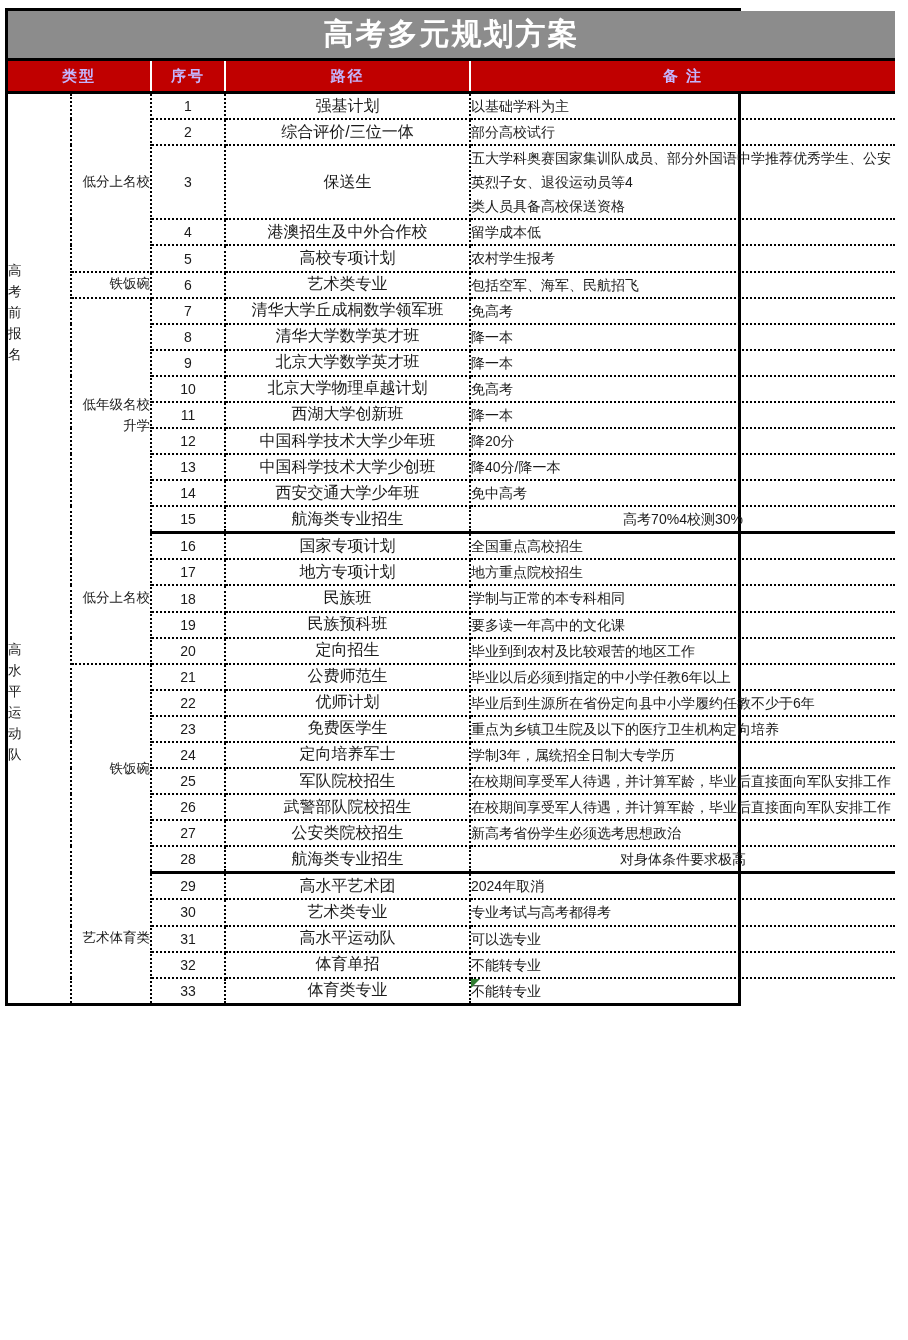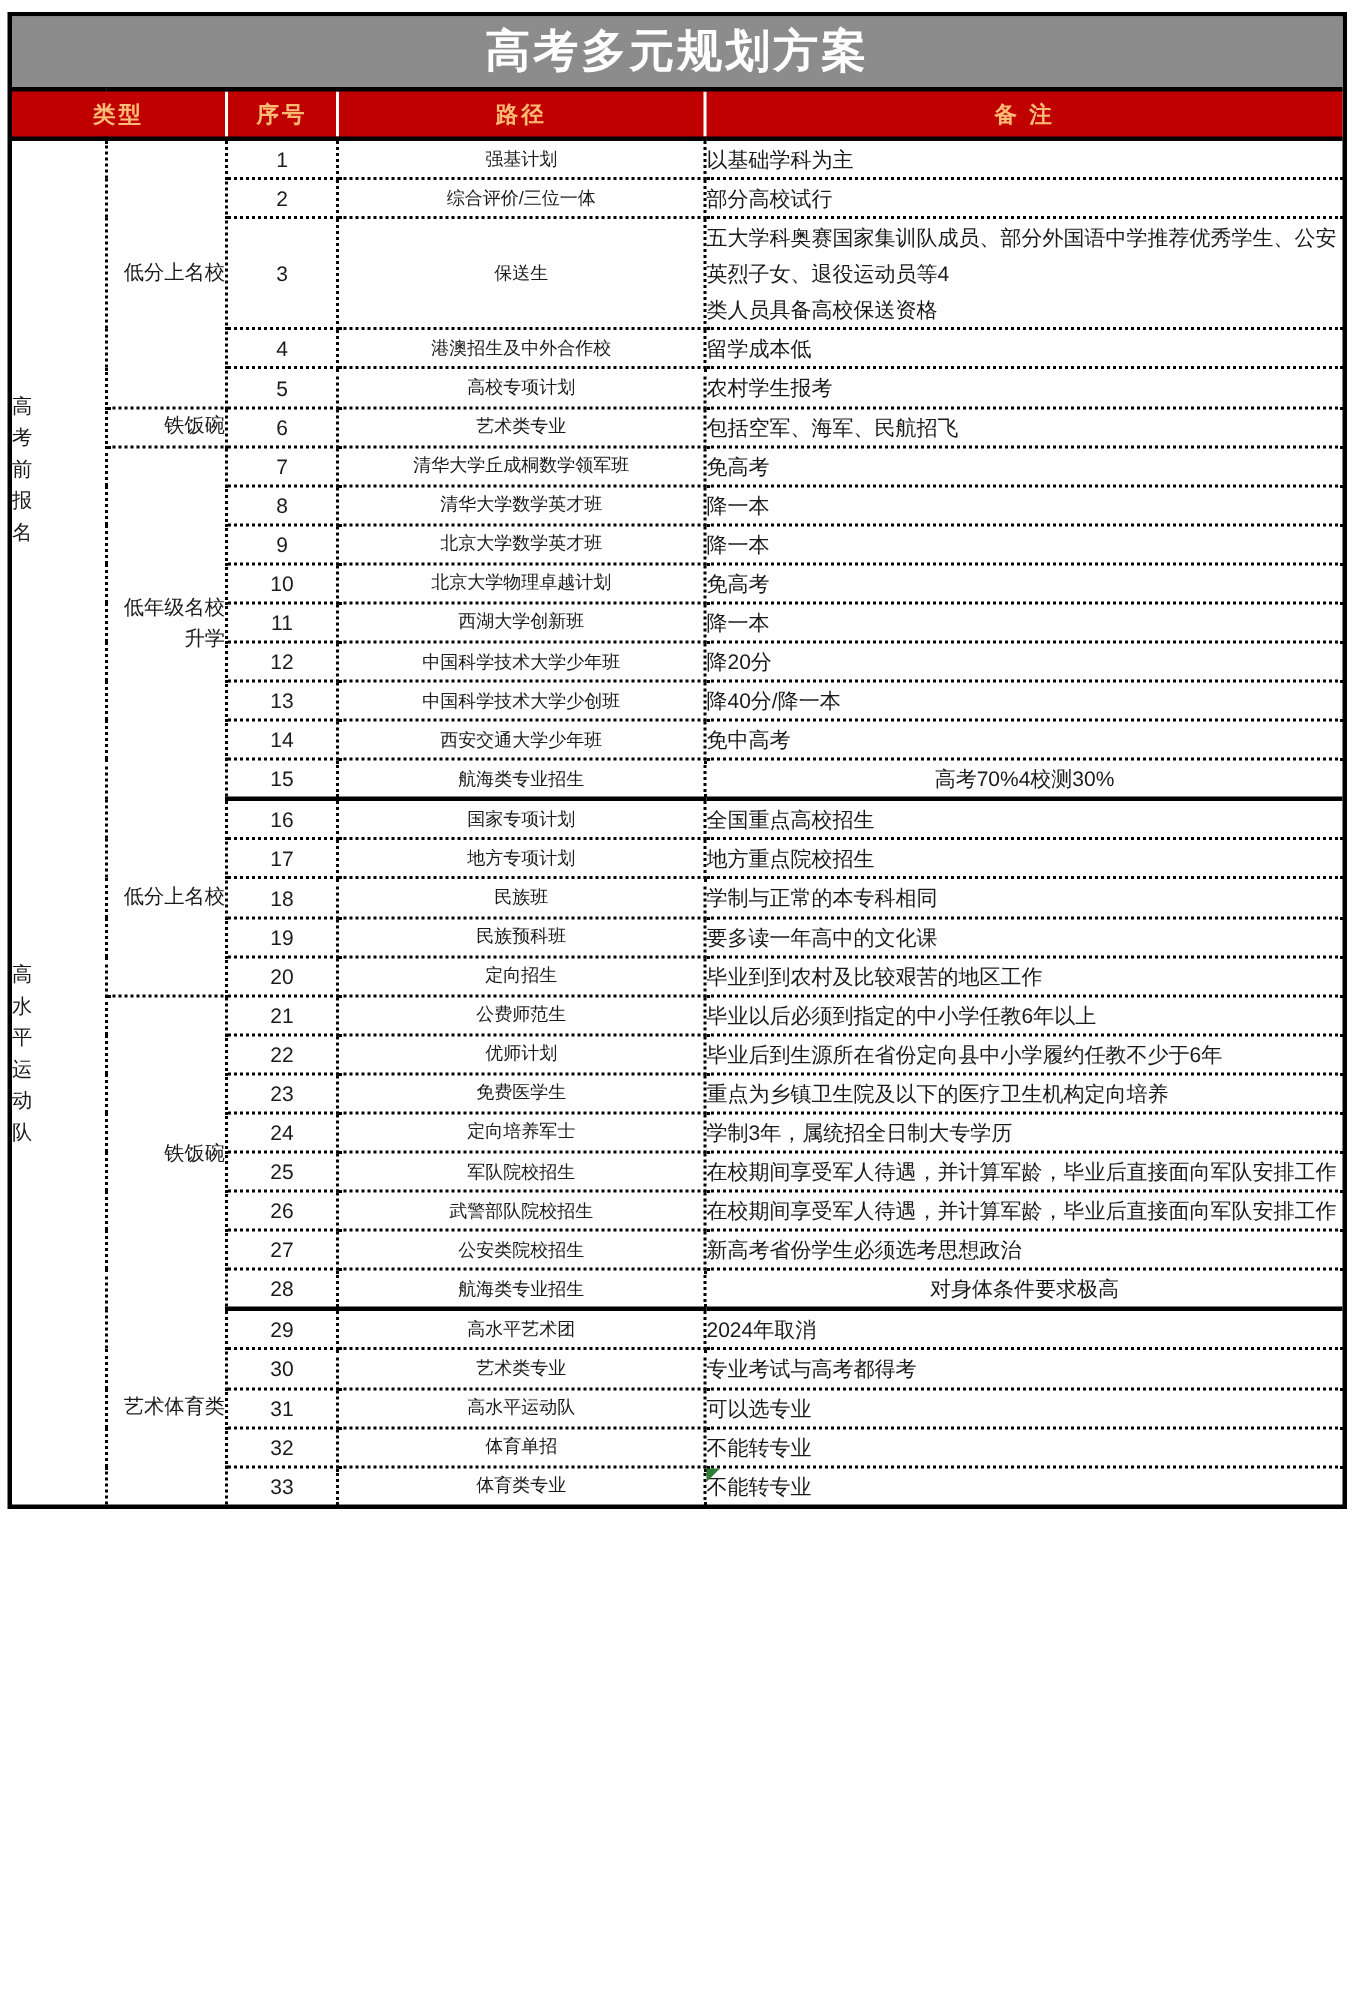--- a/index.html
+++ b/index.html
@@ -18,21 +18,21 @@
     position: relative;
     width: 908px;
     height: 1340px;
     background: #ffffff;
   }
 
   #table-wrap {
     position: absolute;
     left: 5px;
     top: 8px;
-    width: 893px;
+    width: 736px;
     box-sizing: border-box;
     border: 3px solid #000000;
     background: #ffffff;
   }
 
   table.plan {
     width: 100%;
     border-collapse: collapse;
     table-layout: fixed;
   }
@@ -51,21 +51,21 @@
     text-align: center;
     font-size: 30px;
     font-weight: bold;
     letter-spacing: 2px;
     border-bottom: 3px solid #000000;
   }
 
   
   .hdr {
     background: #c00000;
-    color: #fdba74;
+    color: #c4b5fd;
     height: 30px;
     text-align: center;
     font-size: 15px;
     font-weight: bold;
     letter-spacing: 2px;
     border-right: 2px solid #ffffff;
     border-bottom: 3px solid #000000;
   }
   .hdr.last { border-right: none; }
 
@@ -98,21 +98,21 @@
 
   .c-idx {
     text-align: center;
     font-size: 14px;
     color: #1a1a1a;
     border-right: 2px dotted #000000;
     border-bottom: 2px dotted #000000;
   }
   .c-path {
     text-align: center;
-    font-size: 12px;
+    font-size: 16px;
     color: #1a1a1a;
     border-right: 2px dotted #000000;
     border-bottom: 2px dotted #000000;
     padding: 0 4px;
   }
   .c-note {
     text-align: left;
     font-size: 14px;
     color: #1a1a1a;
     border-bottom: 2px dotted #000000;

